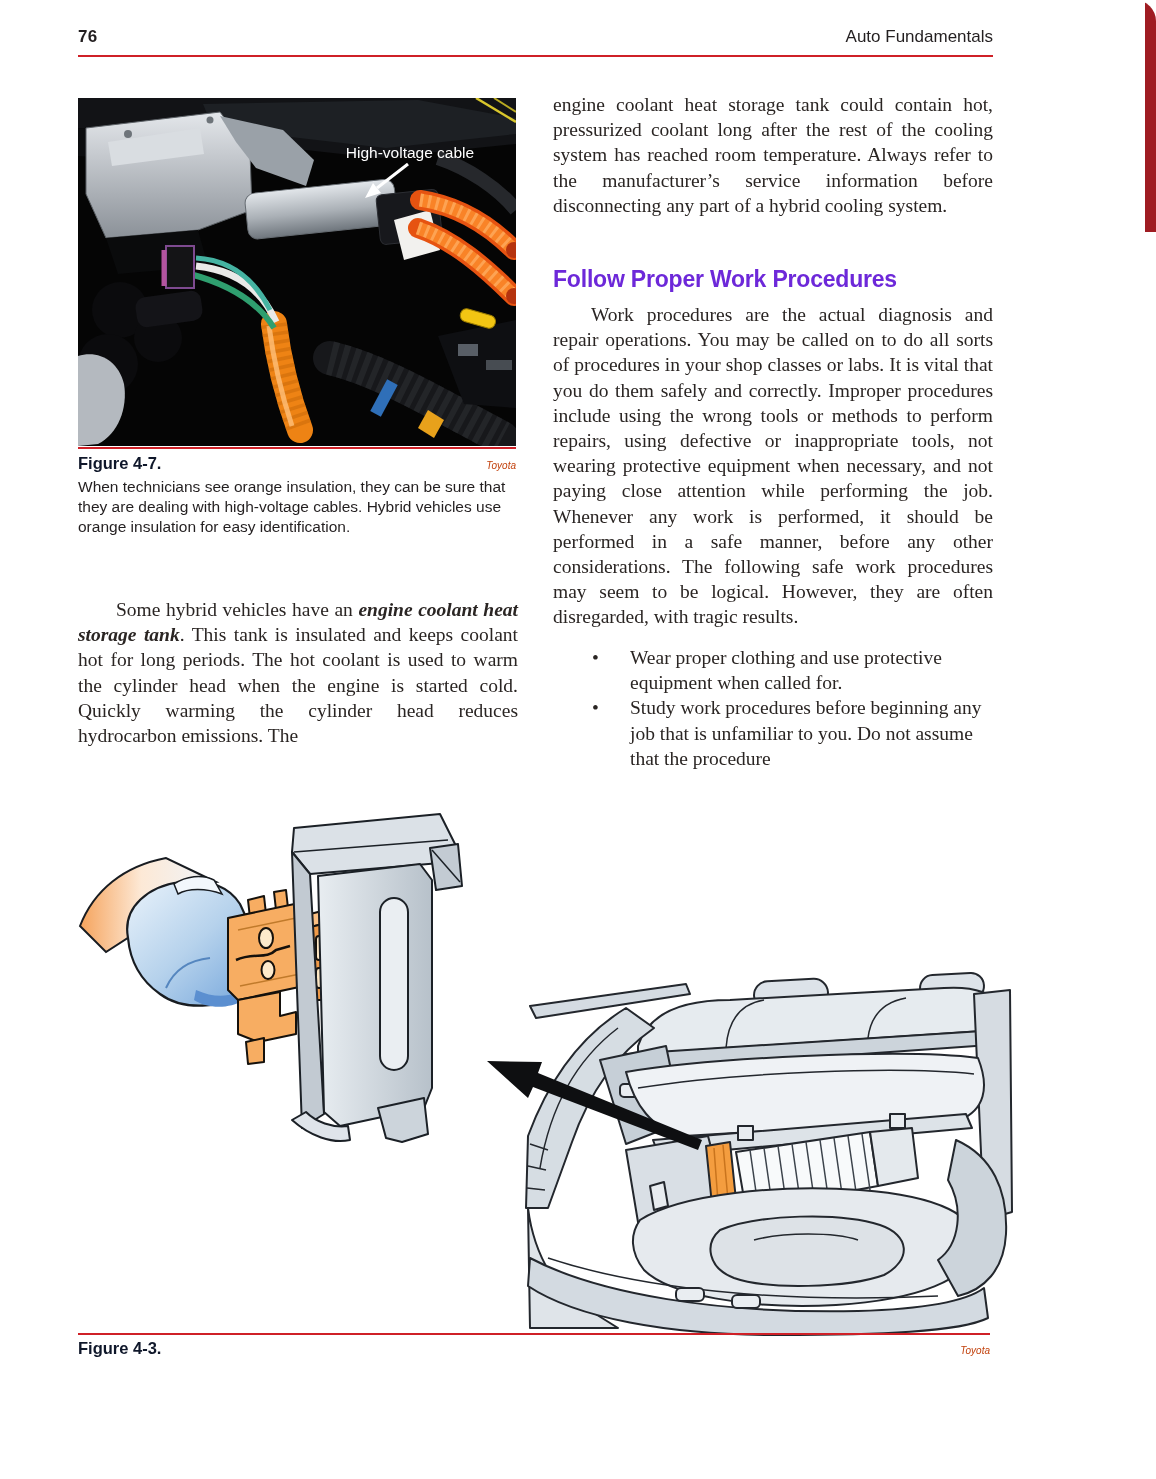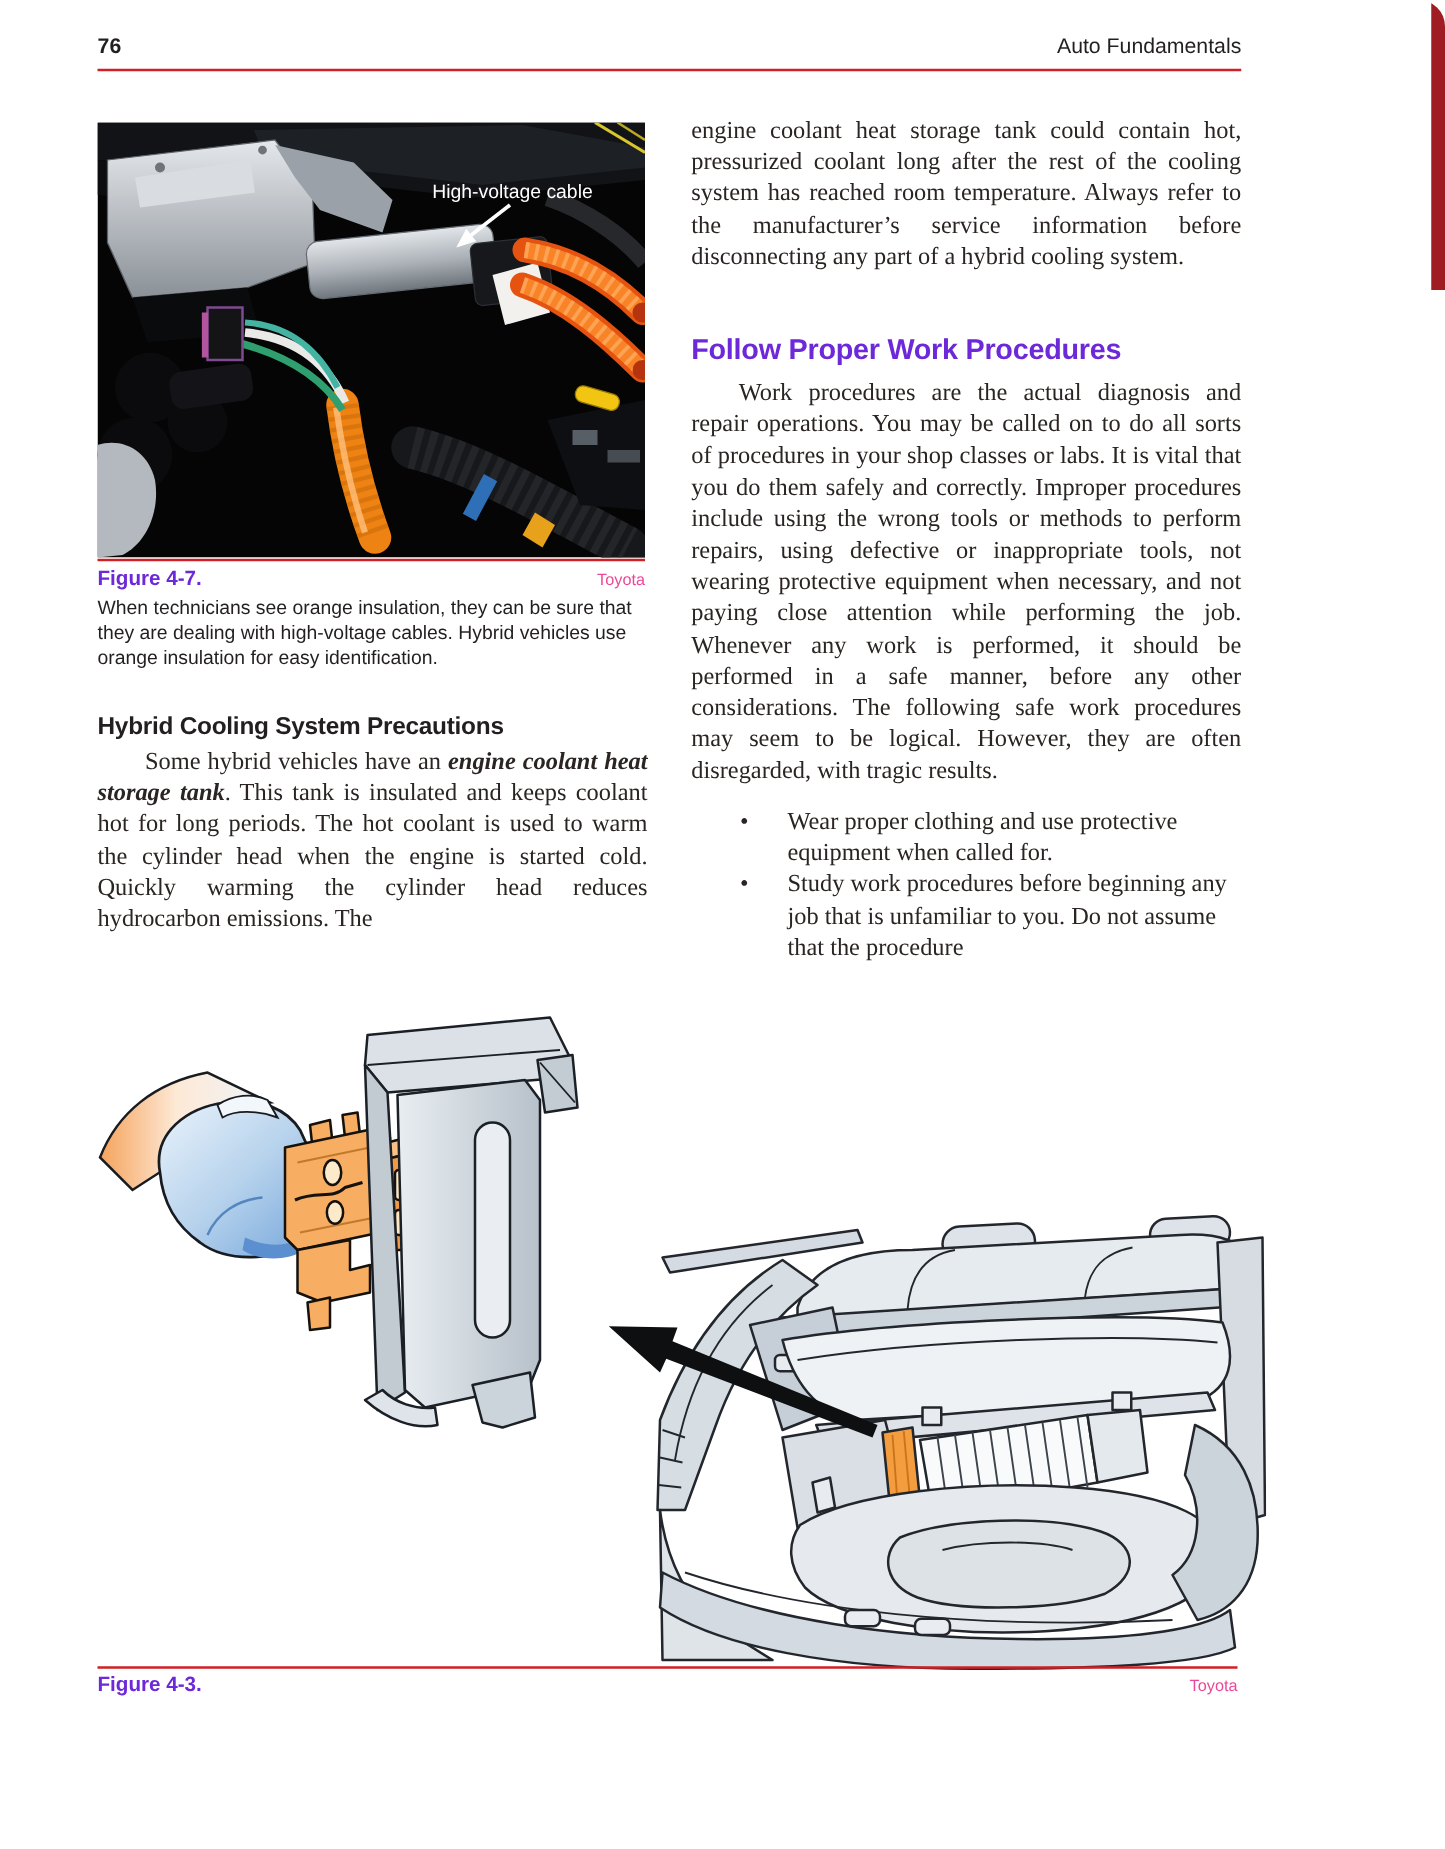--- a/index.html
+++ b/index.html
@@ -14,22 +14,22 @@
   
   .page-num { left:78px; top:27px; font-size:17px; font-weight:bold; letter-spacing:.2px; }
   .header-title { left:553px; top:27px; width:440px; text-align:right; font-size:17px; }
   .rule { height:2px; background:#cf2027; }
   .header-rule { left:78px; top:55px; width:915px; }
   
   .photo47 { left:78px; top:98px; width:438px; height:348px; display:block; }
   .photo47-rule { left:78px; top:447px; width:438px; }
   .caprow { display:flex; justify-content:space-between; align-items:baseline; }
   .caprow47 { left:78px; top:454px; width:438px; }
-  .fig-title { color:#6d28d9; font-weight:bold; font-size:16.5px; }
-  .credit { font-size:13px; color:#ec4899; }
+  .fig-title { color:#0f172a; font-weight:bold; font-size:16.5px; }
+  .credit { font-style:italic; font-size:10px; color:#c2410c; }
   .figcap { font-size:15.5px; line-height:20px; color:#231f20; }
   .figcap47 { left:78px; top:477px; width:438px; }
   
   .subhead { left:78px; top:570px; width:440px; font-size:19.5px; font-weight:bold; letter-spacing:-.2px; }
   .serif { font-family:"Liberation Serif", serif; font-size:19.5px; line-height:25.2px; color:#2a2523; text-align:justify; }
   .para-left { left:78px; top:597px; width:440px; text-indent:38px; }
   .bi { font-weight:bold; font-style:italic; }
   
   .para-r1 { left:553px; top:92px; width:440px; }
   .red-head { left:553px; top:266px; width:440px; font-size:23px; font-weight:bold; color:#6d28d9; letter-spacing:-.2px; }
@@ -128,21 +128,20 @@
     </g>
     <text class="photo-label" x="332" y="60" text-anchor="middle">High-voltage cable</text>
   </svg>
   <div class="abs rule photo47-rule"></div>
   <div class="abs caprow caprow47">
     <span class="fig-title">Figure 4-7.</span>
     <span class="credit">Toyota</span>
   </div>
   <p class="abs figcap figcap47">When technicians see orange insulation, they can be sure that they are dealing with high-voltage cables. Hybrid vehicles use orange insulation for easy identification.</p>
 
-  <h3 class="abs subhead">Hybrid Cooling System Precautions</h3>
   <p class="abs serif para-r1">engine coolant heat storage tank could contain hot, pressurized coolant long after the rest of the cooling system has reached room temperature. Always refer to the manufacturer’s service information before disconnecting any part of a hybrid cooling system.</p>
 
   <p class="abs serif para-left"><span>Some hybrid vehicles have an </span><em class="bi">engine coolant heat storage tank</em><span>. This tank is insulated and keeps coolant hot for long periods. The hot coolant is used to warm the cylinder head when the engine is started cold. Quickly warming the cylinder head reduces hydrocarbon emissions. The</span></p>
   <h2 class="abs red-head">Follow Proper Work Procedures</h2>
   <p class="abs serif para-r2">Work procedures are the actual diagnosis and repair operations. You may be called on to do all sorts of procedures in your shop classes or labs. It is vital that you do them safely and correctly. Improper procedures include using the wrong tools or methods to perform repairs, using defective or inappropriate tools, not wearing protective equipment when necessary, and not paying close attention while performing the job. Whenever any work is performed, it should be performed in a safe manner, before any other considerations. The following safe work procedures may seem to be logical. However, they are often disregarded, with tragic results.</p>
   <ul class="abs serif bullets">
     <li>
       <span class="marker">•</span>
       <span>Wear proper clothing and use protective equipment when called for.</span>
     </li>

